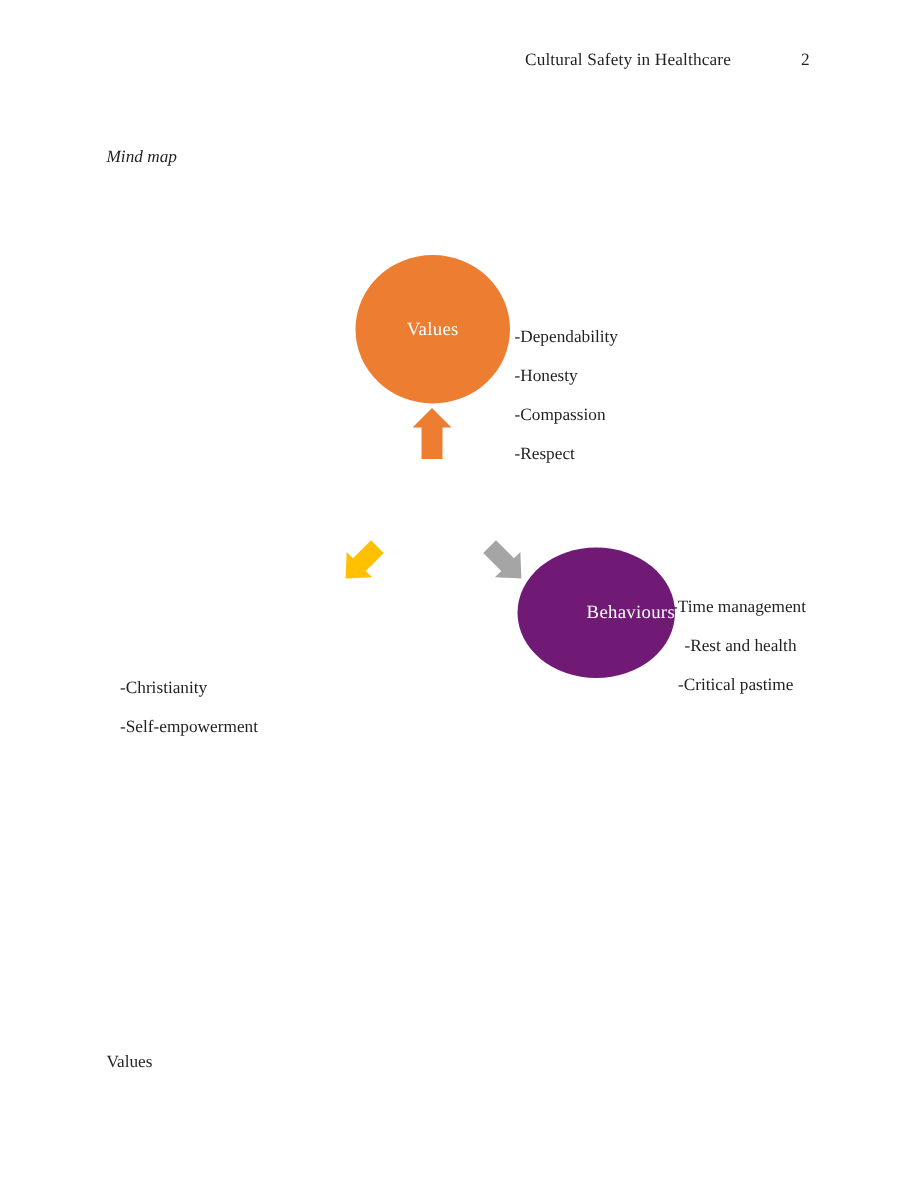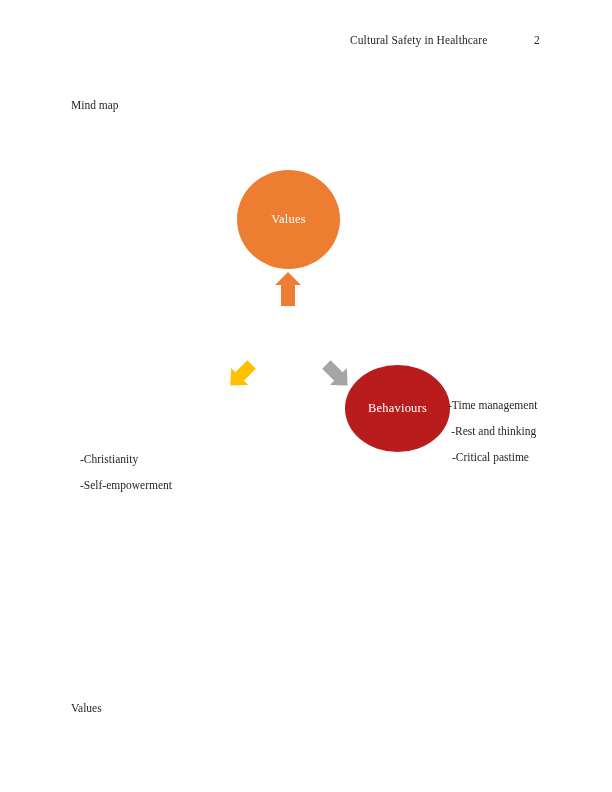--- a/index.html
+++ b/index.html
@@ -45,21 +45,21 @@
   }
 
   
   .section-label {
     position: absolute;
     left: 71px;
     font-size: 11.5px;
     color: #231f20;
     white-space: nowrap;
   }
-  .label-mindmap { top: 99px; }
+  .label-mindmap { top: 99px; font-style: italic; }
   .label-values  { top: 702px; }
 
   
   .diagram {
     position: absolute;
     left: 0;
     top: 150px;
     width: 612px;
     height: 400px;
   }
@@ -84,21 +84,22 @@
     background: #5B9BD5;
   }
   .node-beliefs {
     left: 128px;  top: 218px;
     width: 103px; height: 81px;
     background: #FFC000;
   }
   .node-behaviours {
     left: 345px;  top: 215px;
     width: 105px; height: 87px;
-    background: #b91c1c;
+    background: #701a75;
+    justify-content: flex-end;
   }
 
   
   .arrow { position: absolute; }
   .arrow-up {
     left: 275px; top: 122px;
     width: 26px; height: 34px;
   }
   .arrow-dl {
     left: 224px; top: 208px;
@@ -157,24 +158,30 @@
         <polygon points="17,2 29,15 23,15 23,32 11,32 11,15 5,15" fill="#FFC000"></polygon>
       </g>
     </svg>
 
     <svg class="arrow arrow-dr" viewBox="0 0 34 34">
       <g transform="rotate(135 17 17)">
         <polygon points="17,2 29,15 23,15 23,32 11,32 11,15 5,15" fill="#A5A5A5"></polygon>
       </g>
     </svg>
 
+    <div class="bullet-list list-values">
+      <div class="bullet-item">-Dependability</div>
+      <div class="bullet-item">-Honesty</div>
+      <div class="bullet-item">-Compassion</div>
+      <div class="bullet-item">-Respect</div>
+    </div>
 
     <div class="bullet-list list-behaviours">
       <div class="bullet-item">-Time management</div>
-      <div class="bullet-item">-Rest and thinking</div>
+      <div class="bullet-item">-Rest and health</div>
       <div class="bullet-item">-Critical pastime</div>
     </div>
 
     <div class="bullet-list list-beliefs">
       <div class="bullet-item">-Christianity</div>
       <div class="bullet-item">-Self-empowerment</div>
     </div>
 
   </div>
 

